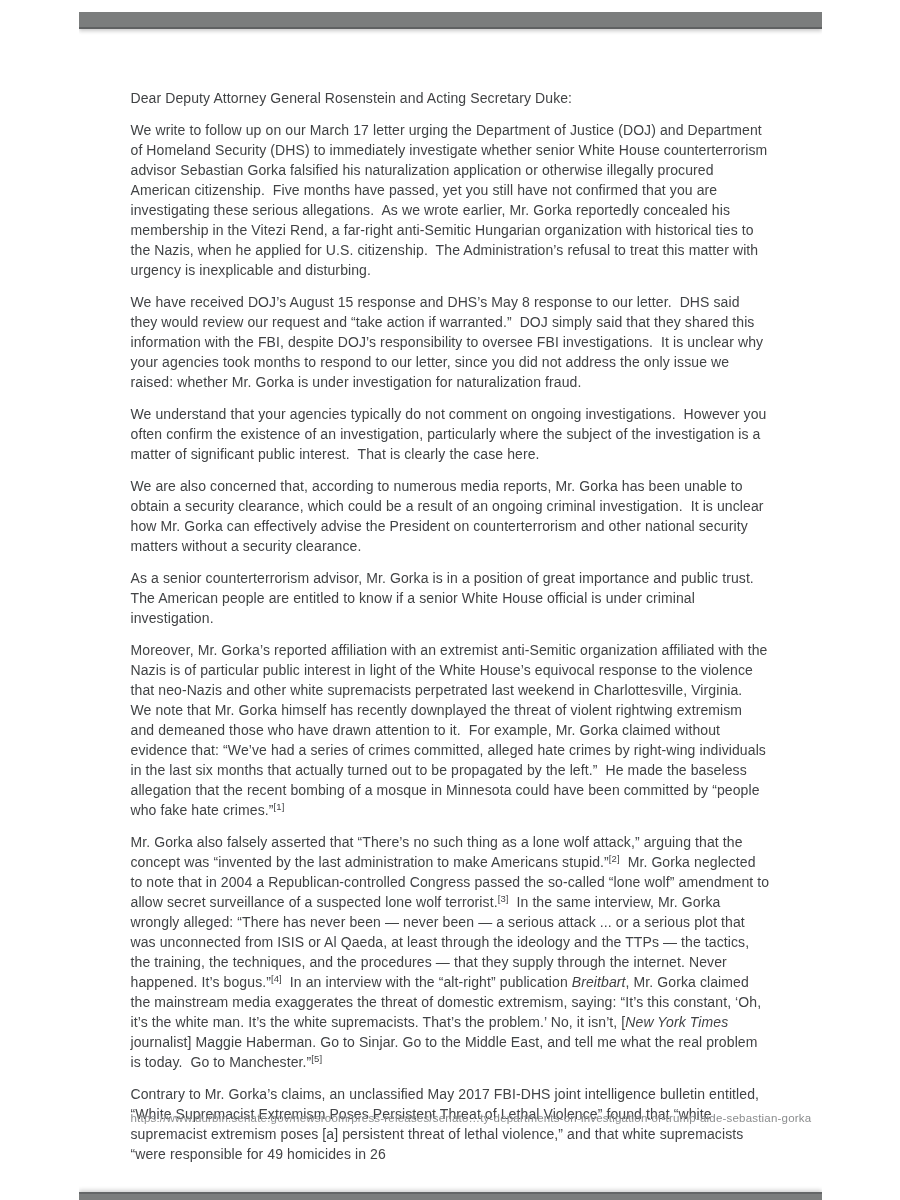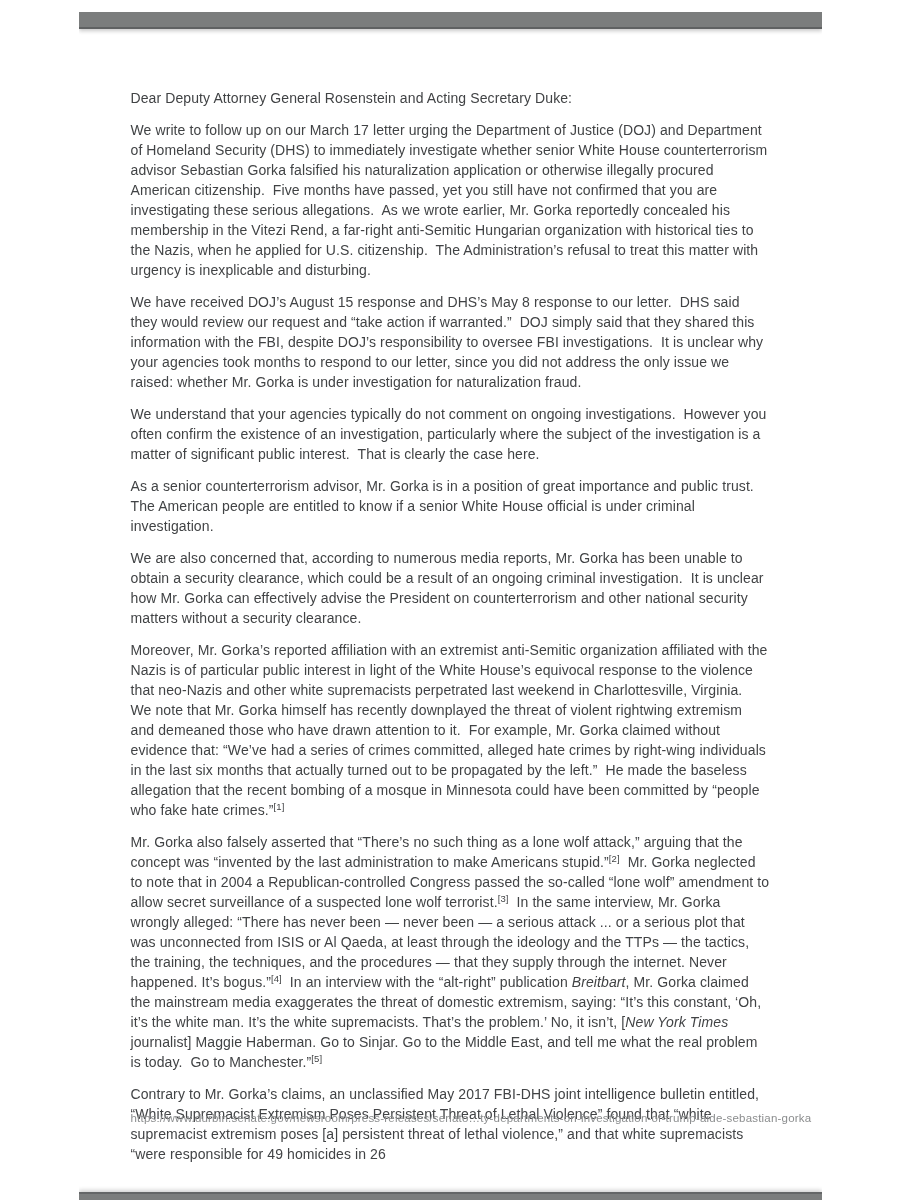--- a/index.html
+++ b/index.html
@@ -90,22 +90,22 @@
   <div class="chrome-top"></div>
 
   <div class="doc-page">
 
     <div class="letter-content">
       <p class="salutation">Dear Deputy Attorney General Rosenstein and Acting Secretary Duke:</p>
 
     <p><span>We write to follow up on our March 17 letter urging the Department of Justice (DOJ) and Department of Homeland Security (DHS) to immediately investigate whether senior White House counterterrorism advisor Sebastian Gorka falsified his naturalization application or otherwise illegally procured American citizenship.  Five months have passed, yet you still have not confirmed that you are investigating these serious allegations.  As we wrote earlier, Mr. Gorka reportedly concealed his membership in the Vitezi Rend, a far-right anti-Semitic Hungarian organization with historical ties to the Nazis, when he applied for U.S. citizenship.  The Administration’s refusal to treat this matter with urgency is inexplicable and disturbing.</span></p>
         <p><span>We have received DOJ’s August 15 response and DHS’s May 8 response to our letter.  DHS said they would review our request and “take action if warranted.”  DOJ simply said that they shared this information with the FBI, despite DOJ’s responsibility to oversee FBI investigations.  It is unclear why your agencies took months to respond to our letter, since you did not address the only issue we raised: whether Mr. Gorka is under investigation for naturalization fraud.</span></p>
         <p><span>We understand that your agencies typically do not comment on ongoing investigations.  However you often confirm the existence of an investigation, particularly where the subject of the investigation is a matter of significant public interest.  That is clearly the case here.</span></p>
+        <p><span>We are also concerned that, according to numerous media reports, Mr. Gorka has been unable to obtain a security clearance, which could be a result of an ongoing criminal investigation.  It is unclear how Mr. Gorka can effectively advise the President on counterterrorism and other national security matters without a security clearance.</span></p>
         <p><span>As a senior counterterrorism advisor, Mr. Gorka is in a position of great importance and public trust. The American people are entitled to know if a senior White House official is under criminal investigation.</span></p>
-        <p><span>We are also concerned that, according to numerous media reports, Mr. Gorka has been unable to obtain a security clearance, which could be a result of an ongoing criminal investigation.  It is unclear how Mr. Gorka can effectively advise the President on counterterrorism and other national security matters without a security clearance.</span></p>
         <p><span>Moreover, Mr. Gorka’s reported affiliation with an extremist anti-Semitic organization affiliated with the Nazis is of particular public interest in light of the White House’s equivocal response to the violence that neo-Nazis and other white supremacists perpetrated last weekend in Charlottesville, Virginia.  We note that Mr. Gorka himself has recently downplayed the threat of violent rightwing extremism and demeaned those who have drawn attention to it.  For example, Mr. Gorka claimed without evidence that: “We’ve had a series of crimes committed, alleged hate crimes by right-wing individuals in the last six months that actually turned out to be propagated by the left.”  He made the baseless allegation that the recent bombing of a mosque in Minnesota could have been committed by “people who fake hate crimes.”</span><sup>[1]</sup></p>
         <p><span>Mr. Gorka also falsely asserted that “There’s no such thing as a lone wolf attack,” arguing that the concept was “invented by the last administration to make Americans stupid.”</span><sup>[2]</sup><span>  Mr. Gorka neglected to note that in 2004 a Republican-controlled Congress passed the so-called “lone wolf” amendment to allow secret surveillance of a suspected lone wolf terrorist.</span><sup>[3]</sup><span>  In the same interview, Mr. Gorka wrongly alleged: “There has never been — never been — a serious attack ... or a serious plot that was unconnected from ISIS or Al Qaeda, at least through the ideology and the TTPs — the tactics, the training, the techniques, and the procedures — that they supply through the internet. Never happened. It’s bogus.”</span><sup>[4]</sup><span>  In an interview with the “alt-right” publication </span><em>Breitbart</em><span>, Mr. Gorka claimed the mainstream media exaggerates the threat of domestic extremism, saying: “It’s this constant, ‘Oh, it’s the white man. It’s the white supremacists. That’s the problem.’ No, it isn’t, [</span><em>New York Times</em><span> journalist] Maggie Haberman. Go to Sinjar. Go to the Middle East, and tell me what the real problem is today.  Go to Manchester.”</span><sup>[5]</sup></p>
         <p><span>Contrary to Mr. Gorka’s claims, an unclassified May 2017 FBI-DHS joint intelligence bulletin entitled, “White Supremacist Extremism Poses Persistent Threat of Lethal Violence” found that “white supremacist extremism poses [a] persistent threat of lethal violence,” and that white supremacists “were responsible for 49 homicides in 26</span></p>
       </div>
 
     <div class="page-footer">
       <span class="footer-url">https://www.durbin.senate.gov/newsroom/press-releases/senato…ty-departments-on-investigation-of-trump-aide-sebastian-gorka</span>
       <span class="footer-right">
         <span>8/21/17, 6:12 PM</span><br>
         <span>Page 8 of 3</span>

